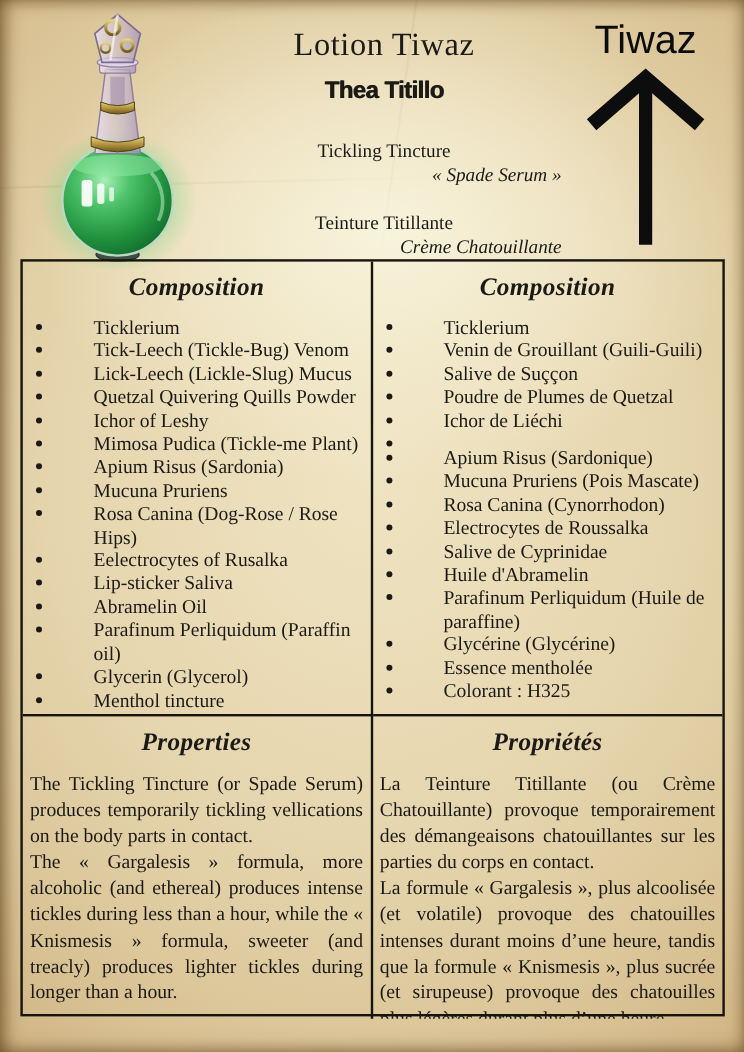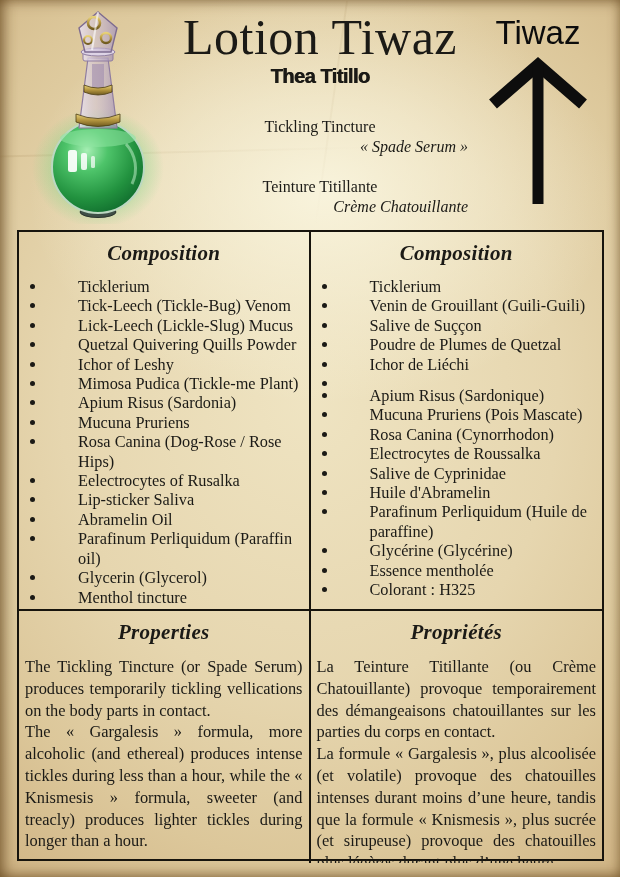--- a/index.html
+++ b/index.html
@@ -19,21 +19,21 @@
     overflow:hidden;
   }
   
   .crease1{position:absolute;left:0;top:148px;width:620px;height:2px;
     background:linear-gradient(90deg,rgba(140,110,60,.12),rgba(140,110,60,0) 60%);transform:rotate(-1.4deg);}
   .crease2{position:absolute;left:330px;top:0;width:2px;height:230px;
     background:linear-gradient(rgba(140,110,60,.10),rgba(140,110,60,0));transform:rotate(8deg);}
 
   
   .header-center{position:absolute;left:172px;top:16px;width:296px;text-align:center;}
-  .title{font-size:50px;line-height:42px;font-weight:400;letter-spacing:.5px;margin:0;}
+  .title{font-size:27px;line-height:42px;font-weight:400;letter-spacing:.5px;margin:0;}
   .blackletter{
     font-family:Liberation Sans, sans-serif;
     font-size:20px;line-height:34px;font-weight:bold;margin-top:1px;
     letter-spacing:-.5px;
     text-shadow:.6px 0 0 #1b1a16;
   }
   .sub{font-size:16px;line-height:20px;}
   .sub-group-en{margin-top:24px;}
   .sub-group-fr{margin-top:20px;}
   .italic{font-style:italic;text-align:right;}
@@ -41,21 +41,21 @@
   
   .bottle{position:absolute;left:22px;top:6px;width:165px;height:218px;}
 
   
   .rune-block{position:absolute;left:452px;top:14px;width:172px;text-align:center;}
   .rune-label{font-family:"Liberation Sans", sans-serif;font-size:33px;line-height:38px;color:#0c0c0c;}
   .rune-svg{display:block;margin:4px auto 0 auto;}
 
   
   .grid{
-    position:absolute;left:17px;top:230px;width:587px;height:631px;
+    position:absolute;left:17px;top:216px;width:587px;height:631px;
     display:grid;
     grid-template-columns:1fr 1fr;
     grid-template-rows:377px 254px;
     border:2px solid #17140d;
     box-sizing:border-box;
   }
   .cell{box-sizing:border-box;overflow:hidden;}
   .cell.col-left{border-right:2px solid #17140d;}
   .cell.row-bottom{border-top:2px solid #17140d;}
   .cell-header{

